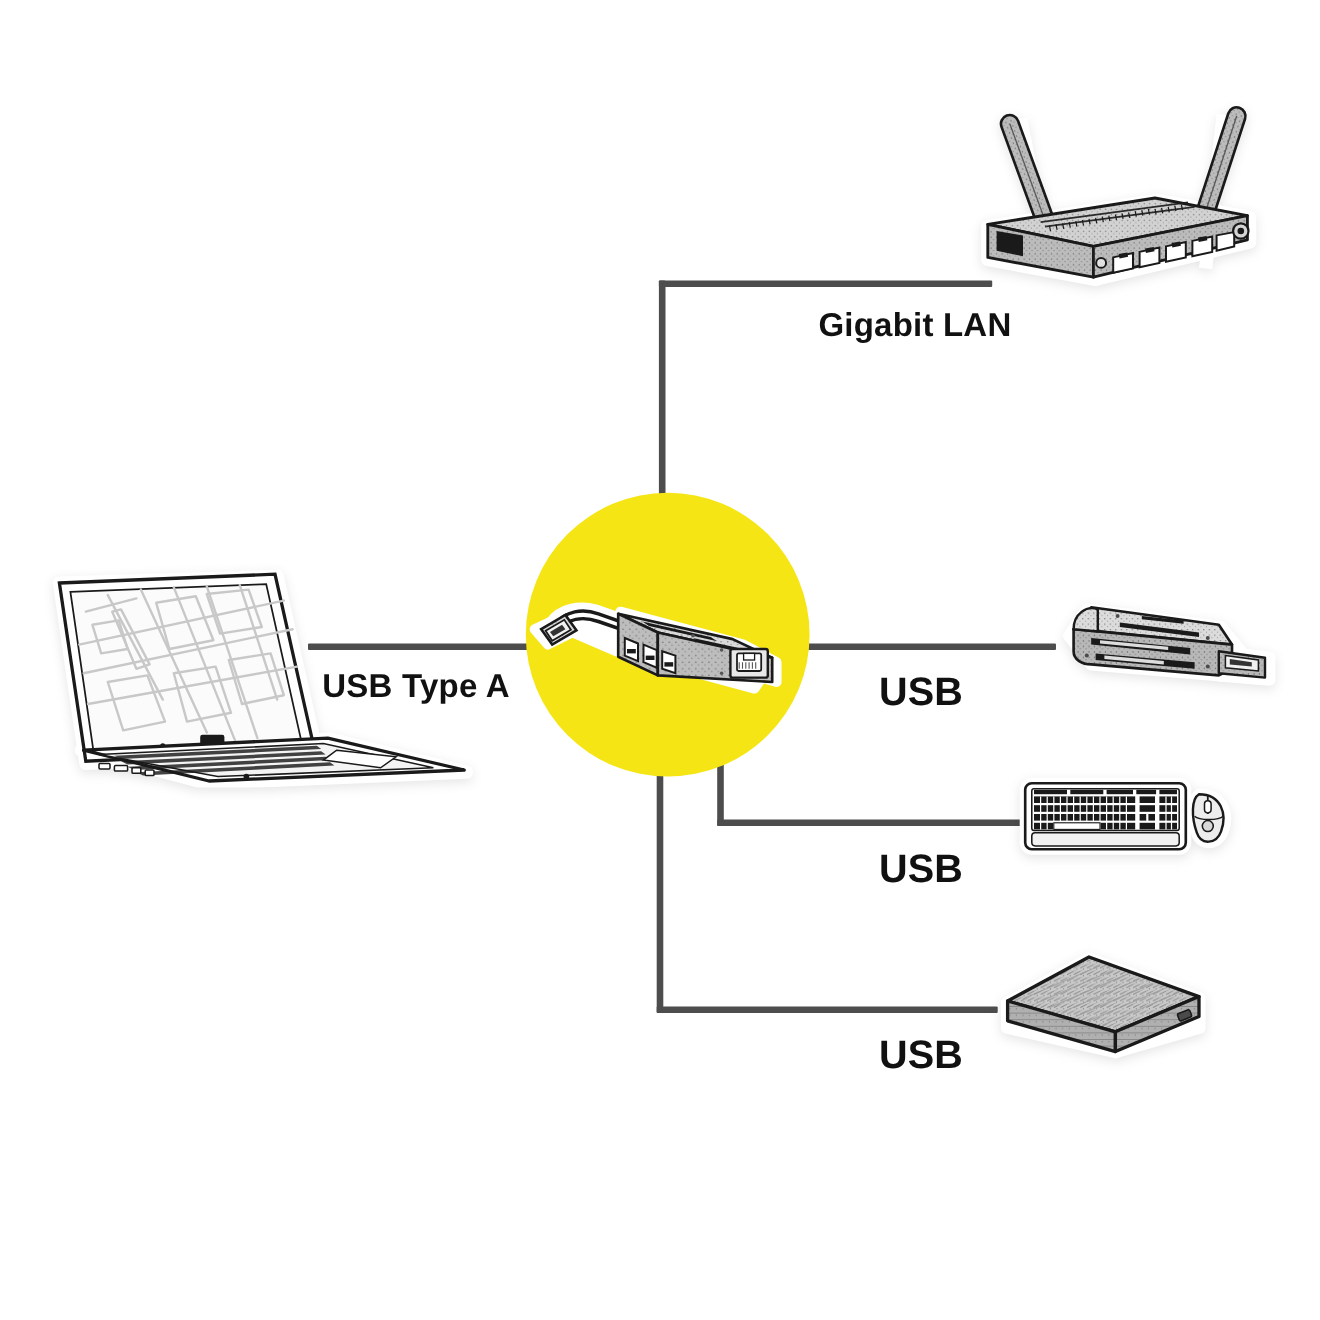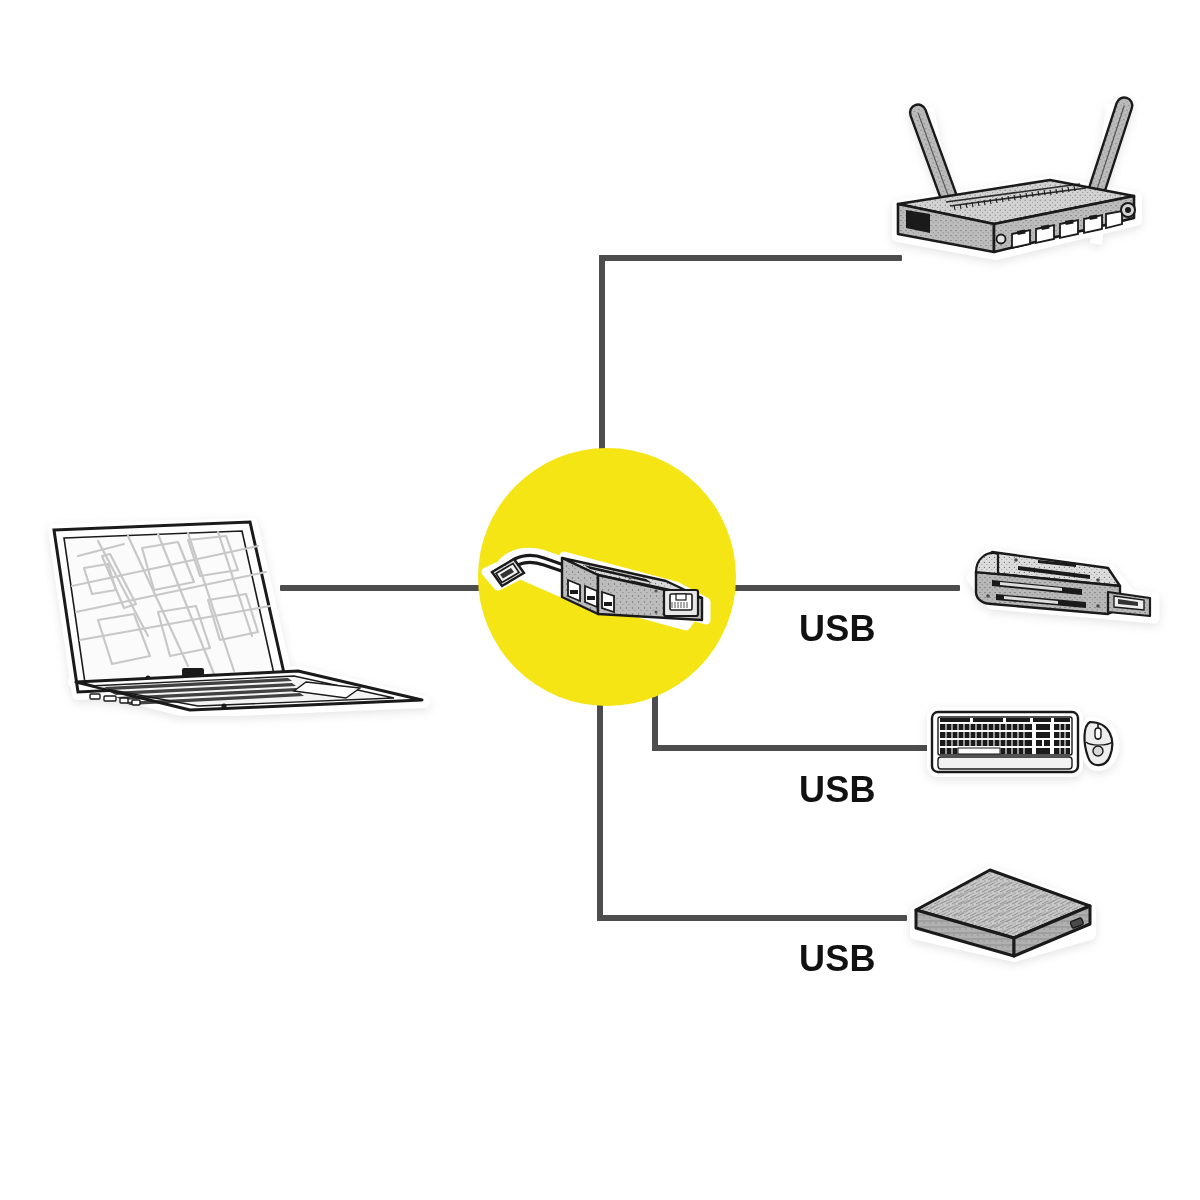--- a/index.html
+++ b/index.html
@@ -438,21 +438,23 @@
           <path d="M62 62 L 132 32"></path>
         <path d="M74 66 L 144 36"></path>
           <path d="M86 70 L 156 40"></path>
         <path d="M98 74 L 168 44"></path>
       </g>
 
       <rect x="166" y="64" width="12" height="7" rx="1.6" fill="#4a4a4a" stroke="#1a1a1a" stroke-width="1.4" transform="rotate(-22 166 64)"></rect>
     </svg>
   </div>
 
-
+  <div class="label label-lan" style="left:744px; top:279px;">Gigabit LAN</div>
+
+  <div class="label label-type-a" style="left:293px; top:608px;">USB Type A</div>
 
   <div class="label label-usb" style="left:799px; top:608px;">USB</div>
 
   <div class="label label-usb" style="left:799px; top:769px;">USB</div>
 
   <div class="label label-usb" style="left:799px; top:938px;">USB</div>
 
 </div>
 
 </body></html>

